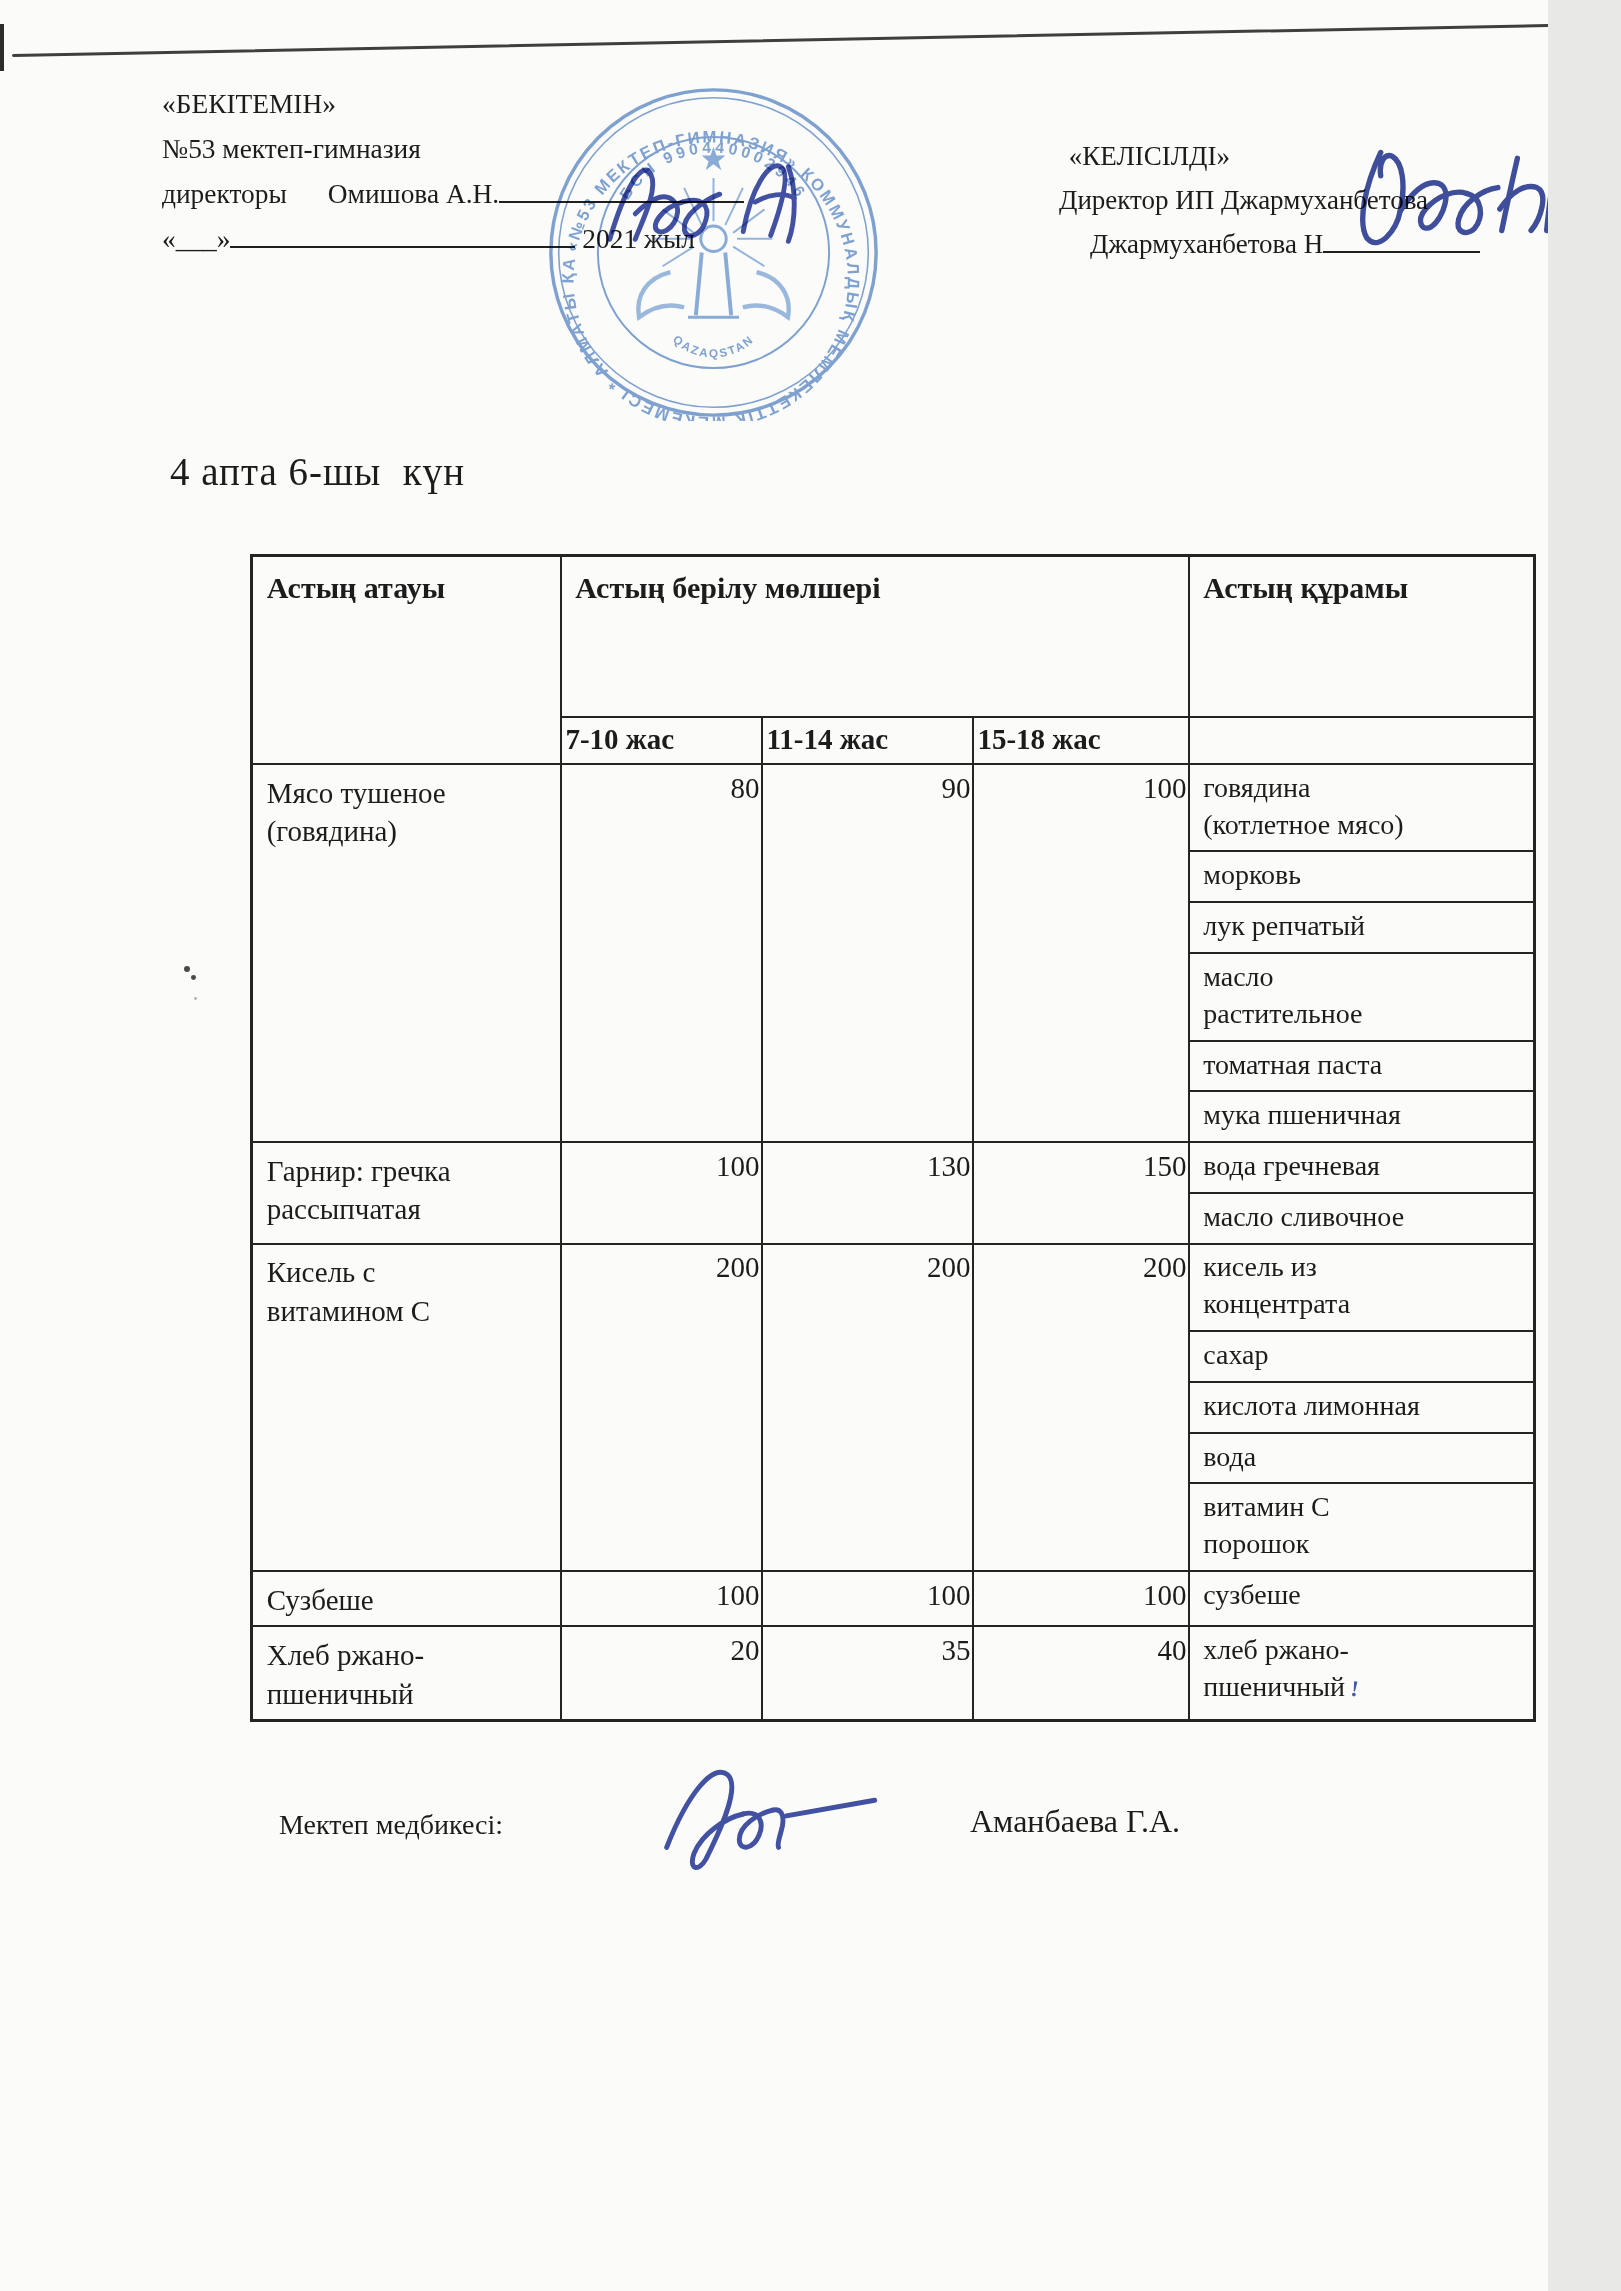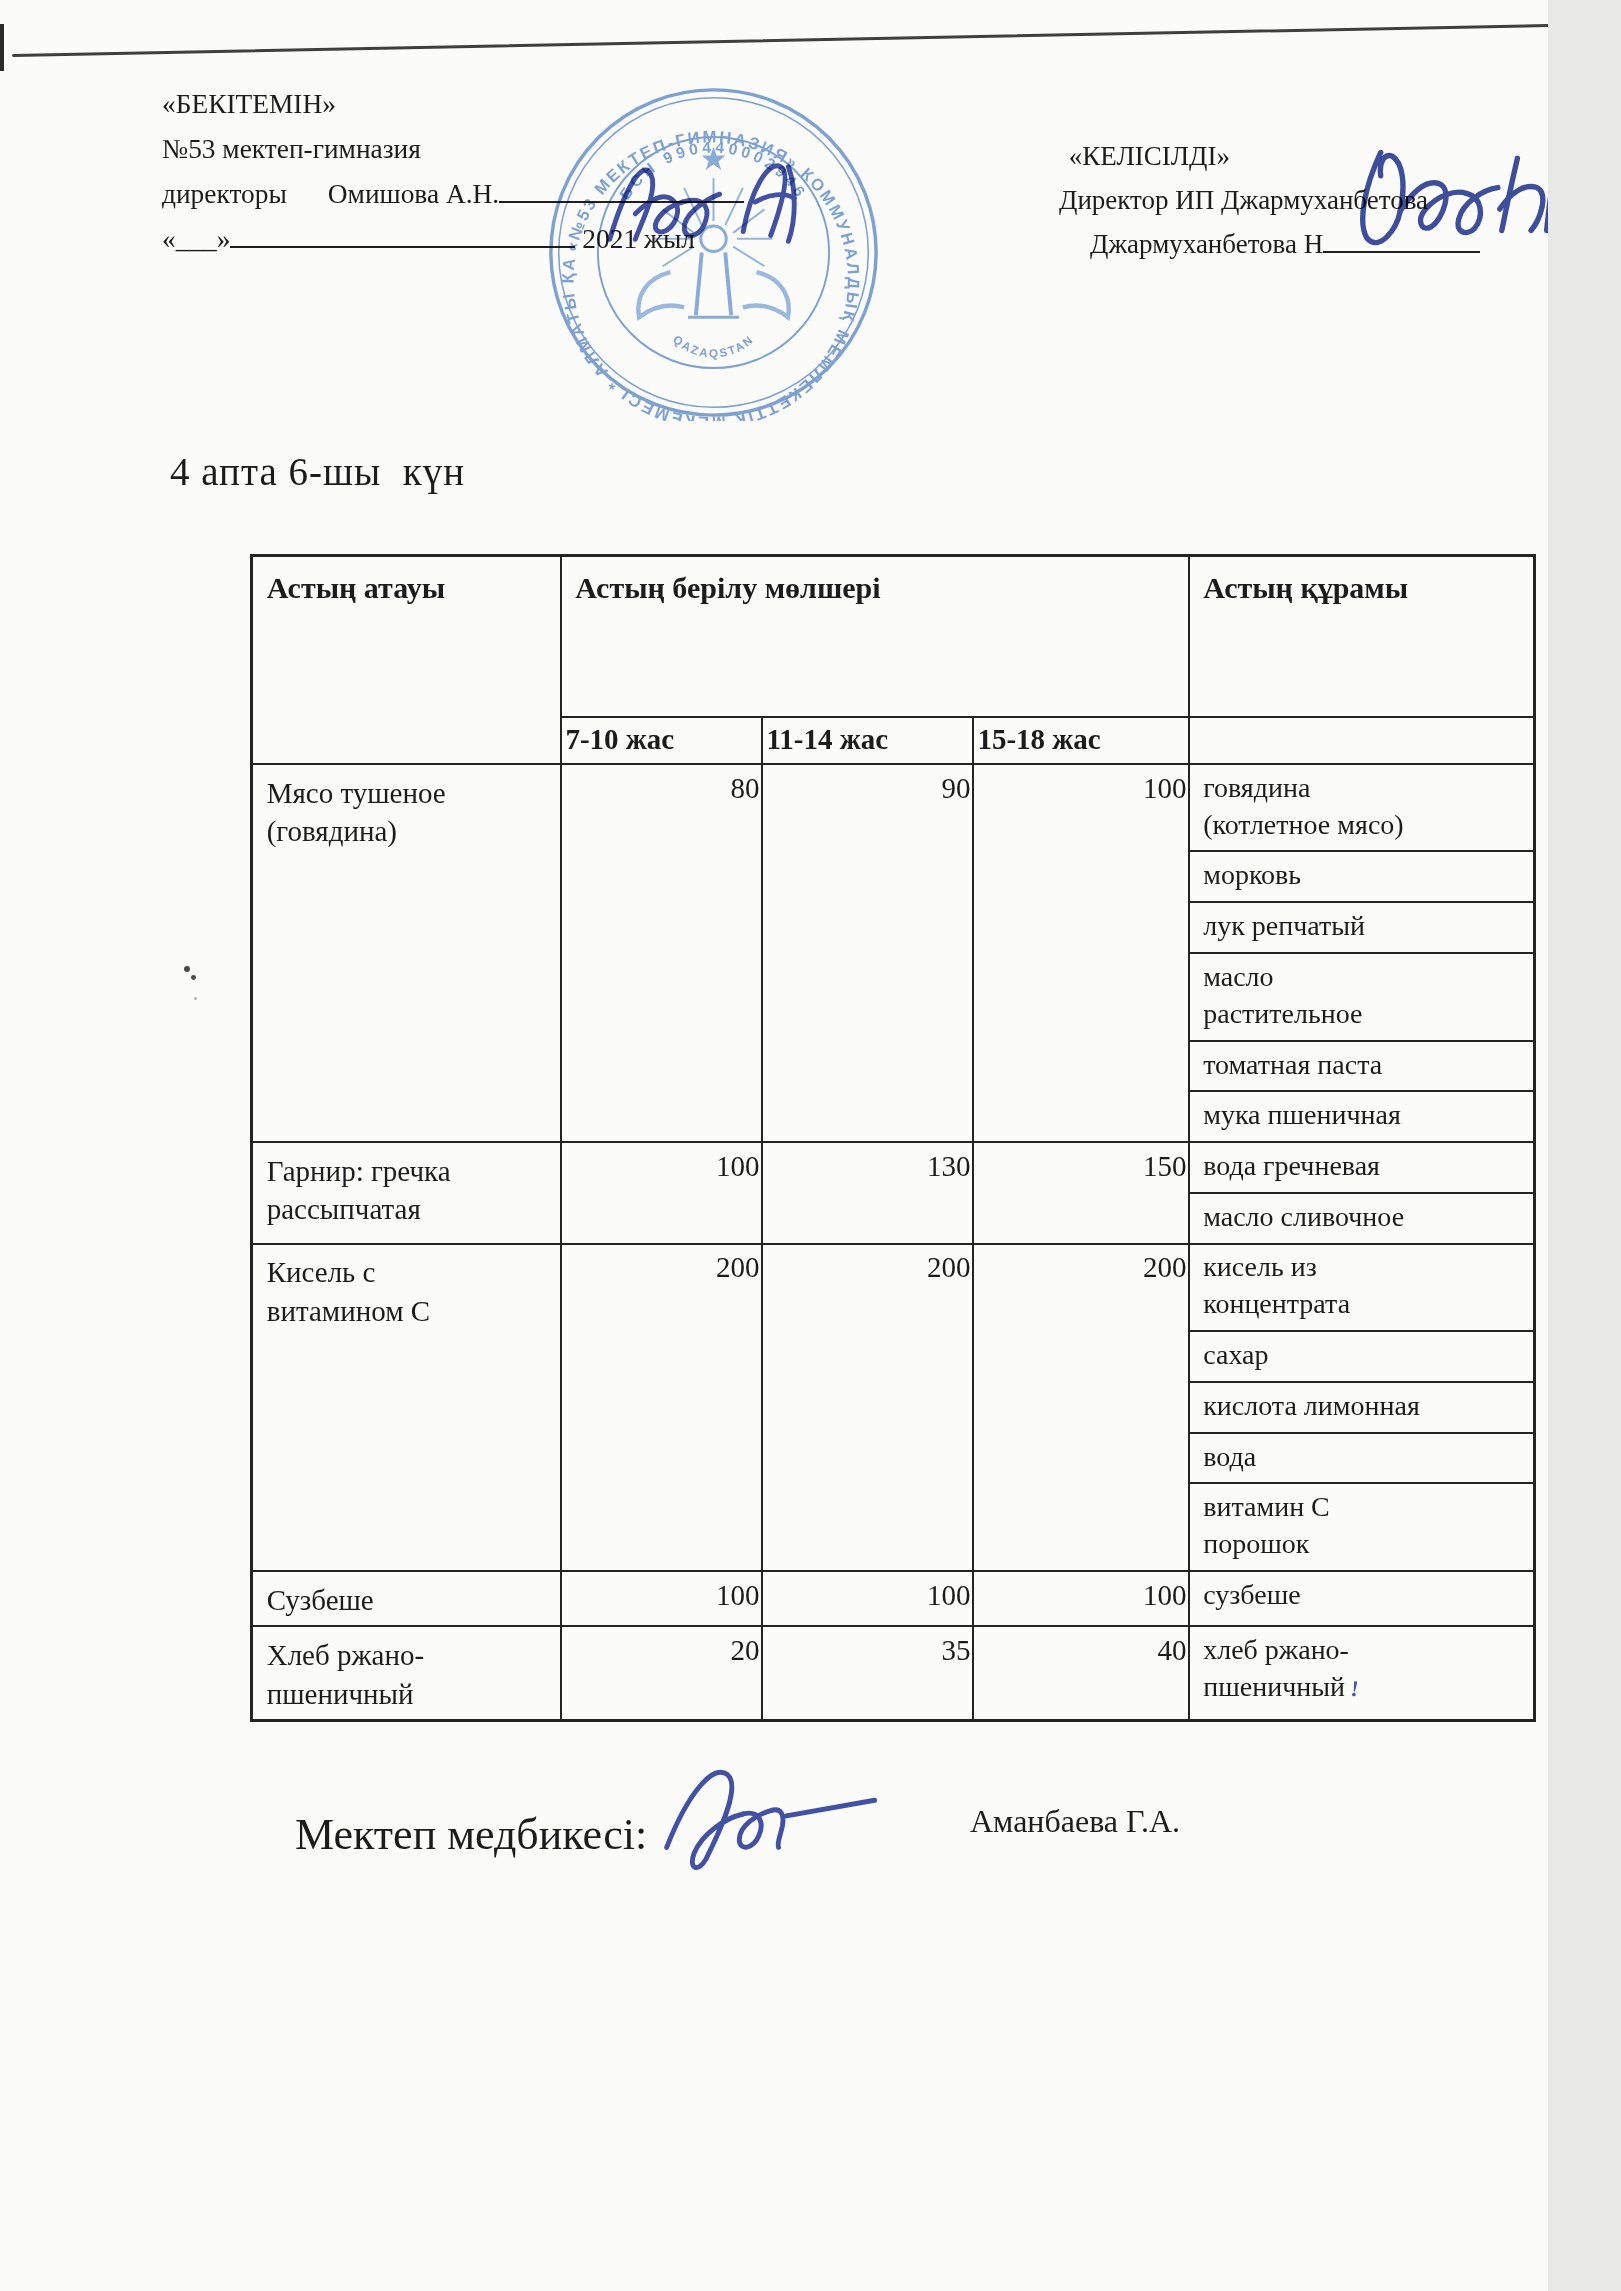--- a/index.html
+++ b/index.html
@@ -46,21 +46,21 @@
   .hcell.tall{height:147px;}
   .age{font-weight:bold;font-size:29px;text-align:left;padding:4.9px 3.9px 5.9px;height:47px;box-sizing:border-box;vertical-align:middle;}
   .dish{font-size:29px;padding:8.8px 11.8px 5.9px 13.7px;line-height:1.33;white-space:pre-line;}
   .num{font-size:29px;text-align:right;padding-top:6.9px;}
   .comp{padding:0 !important;}
   .sub{font-size:28px;line-height:1.32;padding:4.9px 9.8px 6.9px 13.7px;border-bottom:2.5px solid #242422;white-space:pre-line;}
   .sub:last-child{border-bottom:none;}
   .pen-mark{color:#4556ae;font-size:22.5px;font-weight:bold;display:inline-block;transform:rotate(8deg);margin-left:5.9px;}
 
   
-  .footer-label{position:absolute;left:295px;top:1809px;font-size:44px;}
+  .footer-label{position:absolute;left:279px;top:1809px;font-size:28px;}
   .footer-name{position:absolute;left:970px;top:1803px;font-size:32px;}
 </style>
 </head>
 <body>
 
 <div class="page">
 
   <div class="scanline"></div>
   <div class="scan-tick"></div>
   <div class="speck s1"></div>

